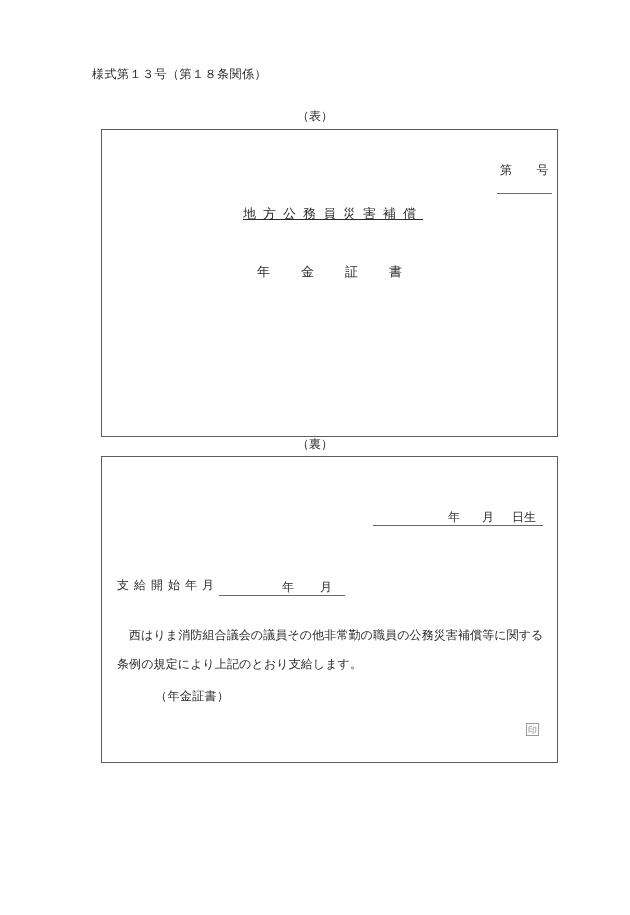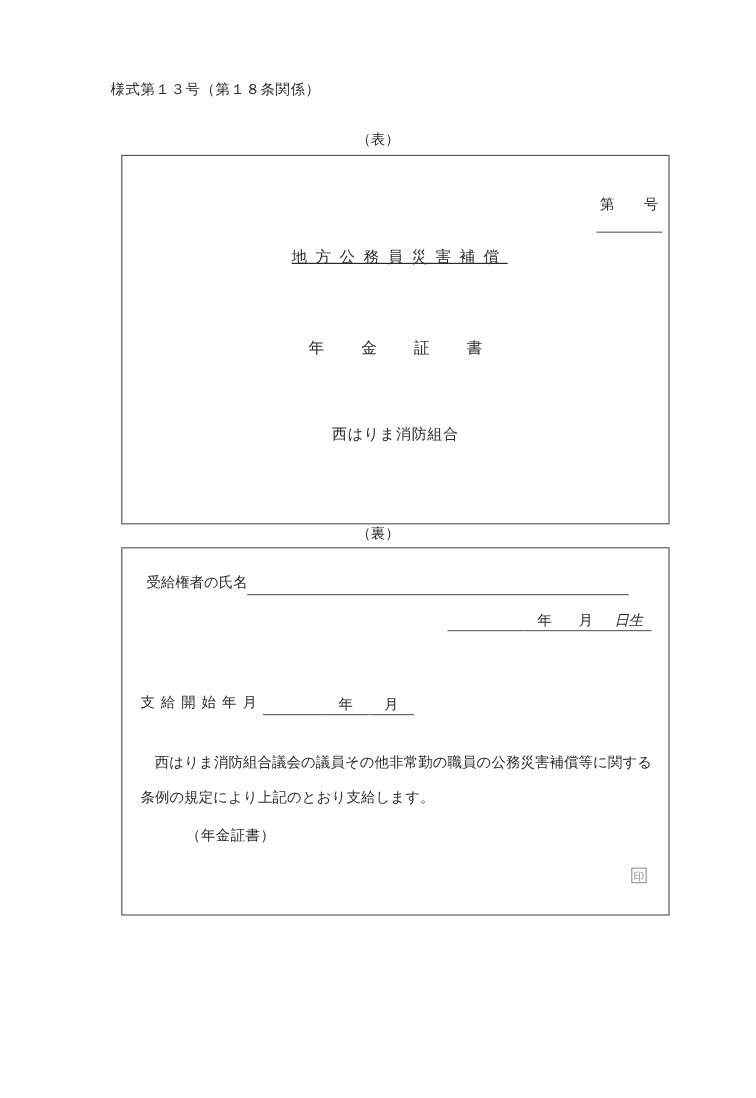--- a/index.html
+++ b/index.html
@@ -88,21 +88,20 @@
   }
   .title-sub {
     position: absolute;
     left: 0;
     right: 0;
     top: 133px;
     text-align: center;
     font-size: 13px;
     letter-spacing: 31px;
     text-indent: 31px;
-    margin-top: 18px;
   }
   .issuer {
     position: absolute;
     left: 0;
     right: 0;
     top: 224px;
     text-align: center;
     font-size: 12.5px;
     letter-spacing: 0.6px;
   }
@@ -140,21 +139,21 @@
   .row-name .rule { width: 318px; }
 
   .row-birth {
     left: 20px;
     top: 52px;
     width: 421px;
     justify-content: flex-end;
   }
   .row-birth .rule  { width: 64px; }
   .row-birth .unit  { width: 34px; }
-  .row-birth .unit-last { width: 38px; font-style: italic; }
+  .row-birth .unit-last { width: 38px; }
 
   .row-kind     { left: 15px; top: 88px; }
   .row-kind .rule { width: 330px; }
 
   .row-start    { left: 15px; top: 120px; }
   .row-start .rule  { width: 50px; }
   .row-start .unit  { width: 38px; }
 
   .paragraph {
     position: absolute;
@@ -202,31 +201,26 @@
   <div class="panel panel-front">
 
     <div class="doc-number">
       <span>第</span><span class="gap"></span><span>号</span>
     </div>
 
     <div class="title-main">地方公務員災害補償</div>
 
     <div class="title-sub">年金証書</div>
 
-    <div class="issuer">西はりま消防組合</div>
   </div>
 
   <div class="panel-label back">（裏）</div>
 
   <div class="panel panel-back">
 
-    <div class="field-row row-name">
-      <span class="field-label">受給権者の氏名</span>
-      <span class="rule"></span>
-    </div>
 
     <div class="field-row row-birth">
       <span class="rule"></span>
       <span class="inline-unit unit">年</span>
       <span class="inline-unit unit">月</span>
       <span class="inline-unit unit-last">日生</span>
     </div>
 
 
     <div class="field-row row-start">

